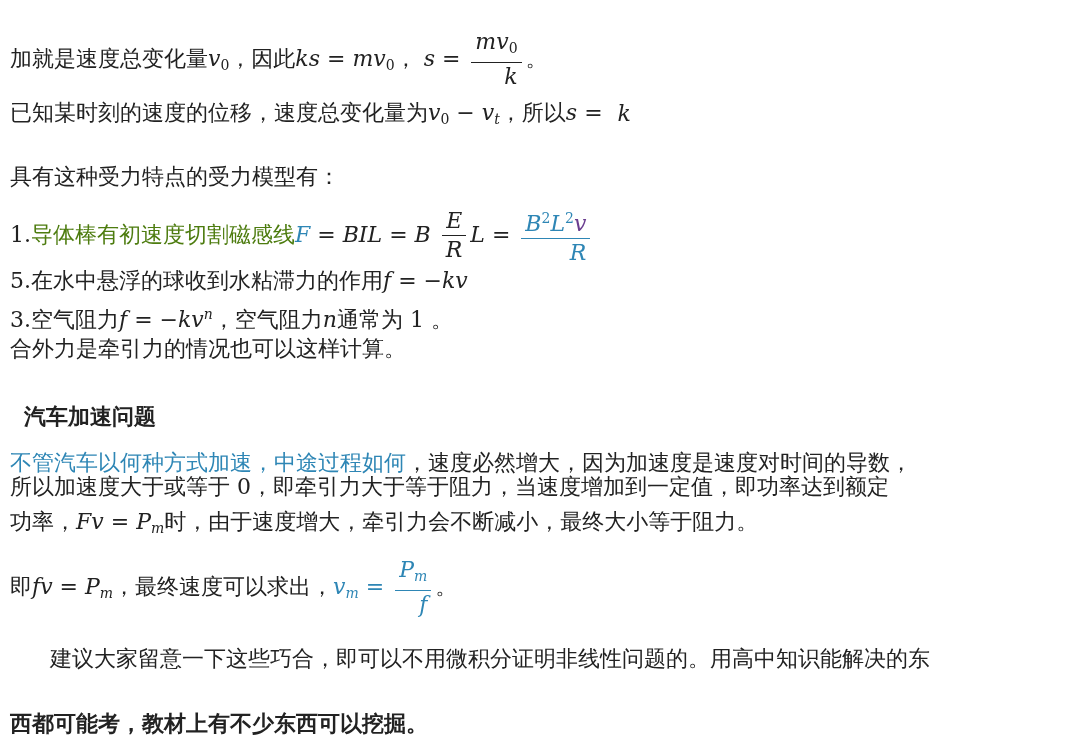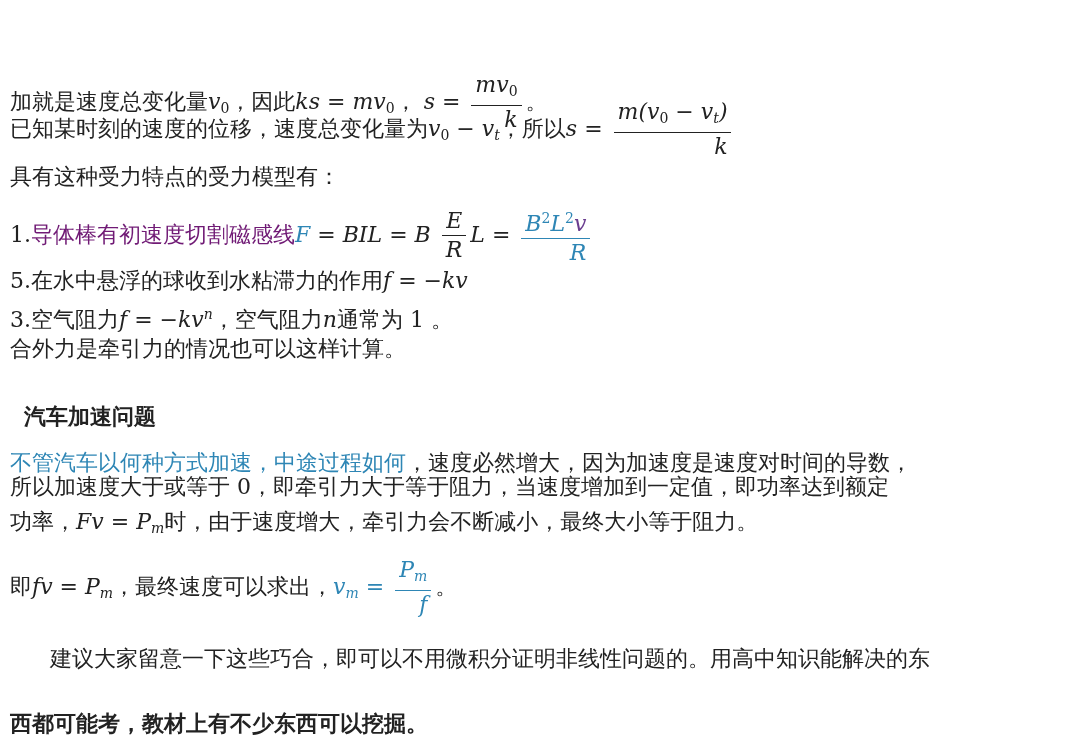--- a/index.html
+++ b/index.html
@@ -6,36 +6,36 @@
   body { width:1080px; height:747px; position:relative; overflow:hidden;
          font-family:"DejaVu Serif", "Liberation Serif", serif; color:#222; }
   .line { position:absolute; left:10px; font-size:22px; line-height:30px; white-space:nowrap; }
   .m { font-family:"DejaVu Serif", serif; font-style:italic; }
   .up { font-style:normal; }
   .frac { display:inline-block; vertical-align:middle; text-align:right; margin:0 4px; }
   .frac .num { display:block; padding:0 4px; border-bottom:1.6px solid currentColor; line-height:28px; }
   .frac .den { display:block; padding:0 4px; line-height:28px; }
   sub { font-size:14px; vertical-align:-4px; }
   sup { font-size:14px; vertical-align:8px; }
-  .red { color:#701a75; }
+  .red { color:#4d7c0f; }
   .blue { color:#2e86b5; }
   .purple { color:#6a3d8f; }
   .bold { font-weight:bold; font-family:"DejaVu Sans", sans-serif; }
 </style>
 </head>
 <body>
 
-<div class="line" style="top:28px;margin-top:43px;">
+<div class="line" style="top:28px;">
   <span>加就是速度总变化量</span><span class="m">v<sub class="up">0</sub></span><span>，因此</span><span class="m">ks</span> = <span class="m">mv<sub class="up">0</sub></span><span>，</span> <span class="m">s</span> =
   <span class="frac"><span class="num m">mv<sub class="up">0</sub></span><span class="den m">k</span></span><span>。</span>
 </div>
 
 <div class="line" style="top:98px;">
   <span>已知某时刻的速度的位移，速度总变化量为</span><span class="m">v<sub class="up">0</sub></span> − <span class="m">v<sub>t</sub></span><span>，所以</span><span class="m">s</span> =
-  <span class="frac"><span class="num m">m(v<sub class="up">0</sub> − v<sub>t</sub>)</span><span class="den m">k</span></span>
+  <span class="frac"><span class="den m">k</span></span>
 </div>
 
 <div class="line" style="top:162px;">具有这种受力特点的受力模型有：</div>
 
 <div class="line" style="top:204px;">
   <span>1.</span><span class="red">导体棒有初速度切割磁感线</span><span class="m blue">F</span> = <span class="m">BIL</span> = <span class="m">B</span>
   <span class="frac"><span class="num m">E</span><span class="den m">R</span></span><span class="m">L</span> =
   <span class="frac blue"><span class="num m">B<sup class="up">2</sup>L<sup class="up">2</sup><span class="purple">v</span></span><span class="den m">R</span></span>
 </div>
 

